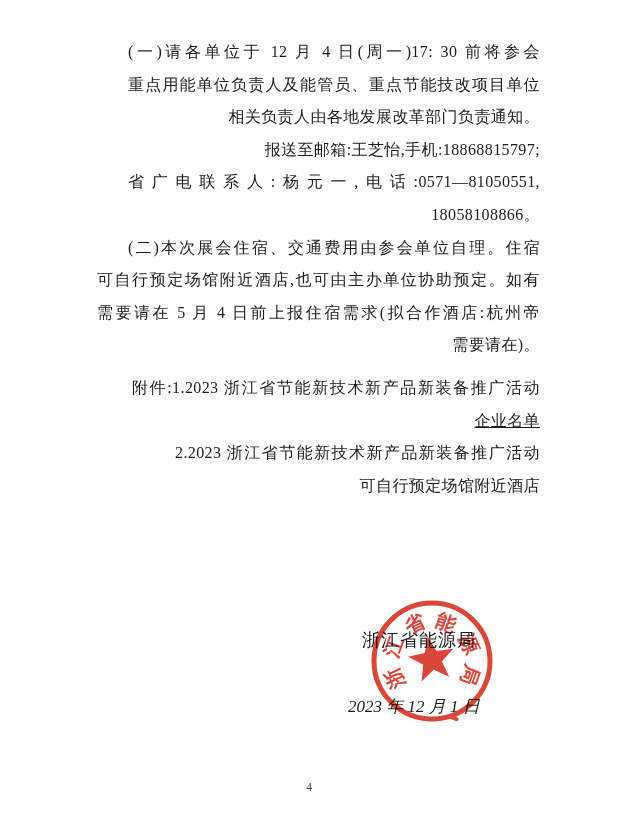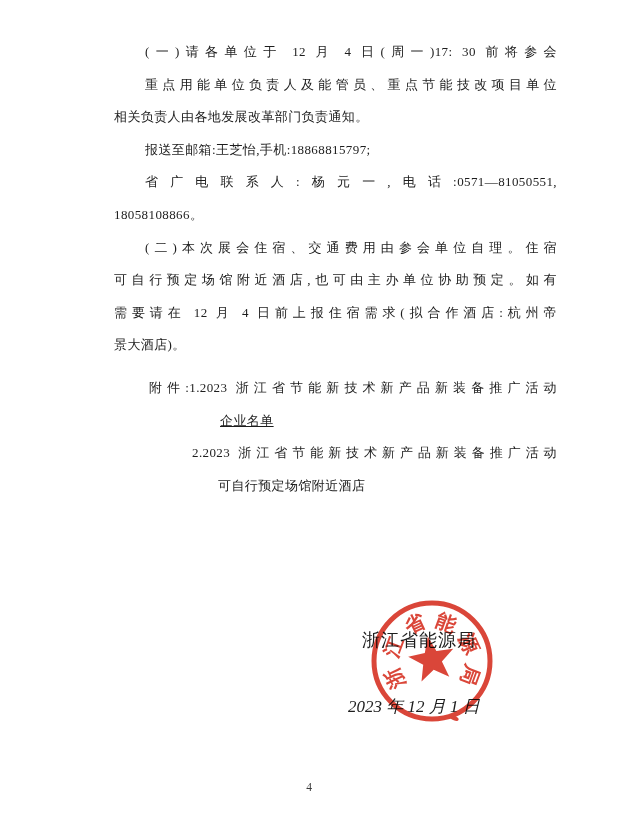--- a/index.html
+++ b/index.html
@@ -6,27 +6,27 @@
   .page {
     position:relative;
     width:618px; height:827px;
     background:#ffffff;
     overflow:hidden;
     font-family:"Liberation Serif","DejaVu Serif",serif;
     color:#1d1d1d;
   }
   .body-text {
     position:absolute;
-    left:114px; top:36px;
+    left:97px; top:36px;
     width:443px;
-    font-size:13px;
+    font-size:16px;
     line-height:32.6px;
     letter-spacing:0.4px;
   }
-  .line { height:32.6px; overflow:hidden; }
+  .line { height:32.6px; overflow:hidden;text-align:right; }
   .j { text-align:justify; text-align-last:justify; }
   .indent  { padding-left:31px; }
   .p35  { padding-left:35px; }
   .p78  { padding-left:78px; }
   .p89  { padding-left:89px; }
   .p104 { padding-left:104px; }
   .p106 { padding-left:106px;text-decoration:underline; }
   .spacer { height:10px; }
   .sig-org {
     position:absolute; left:362px; top:628px;
@@ -60,22 +60,22 @@
 
   <div class="body-text">
     <div class="line j indent">(一)请各单位于 12 月 4 日(周一)17: 30 前将参会</div>
     <div class="line j indent">重点用能单位负责人及能管员、重点节能技改项目单位</div>
     <div class="line">相关负责人由各地发展改革部门负责通知。</div>
     <div class="line indent">报送至邮箱:王芝怡,手机:18868815797;</div>
     <div class="line j indent">省广电联系人:杨元一,电话:0571—81050551,</div>
     <div class="line">18058108866。</div>
     <div class="line j indent">(二)本次展会住宿、交通费用由参会单位自理。住宿</div>
     <div class="line j">可自行预定场馆附近酒店,也可由主办单位协助预定。如有</div>
-    <div class="line j">需要请在 12 月 4 日前上报住宿需求(拟合作酒店:杭州帝</div>
-    <div class="line">景大酒店)。</div>
+    <div class="line j">需要请在 5 月 4 日前上报住宿需求(拟合作酒店:杭州帝</div>
+    <div class="line">需要请在)。</div>
 
     <div class="spacer"></div>
 
     <div class="line j p35">附件:1.2023 浙江省节能新技术新产品新装备推广活动</div>
     <div class="line p106">企业名单</div>
     <div class="line j p78">2.2023 浙江省节能新技术新产品新装备推广活动</div>
     <div class="line p104">可自行预定场馆附近酒店</div>
   </div>
 
   <div class="sig-org">浙江省能源局</div>

